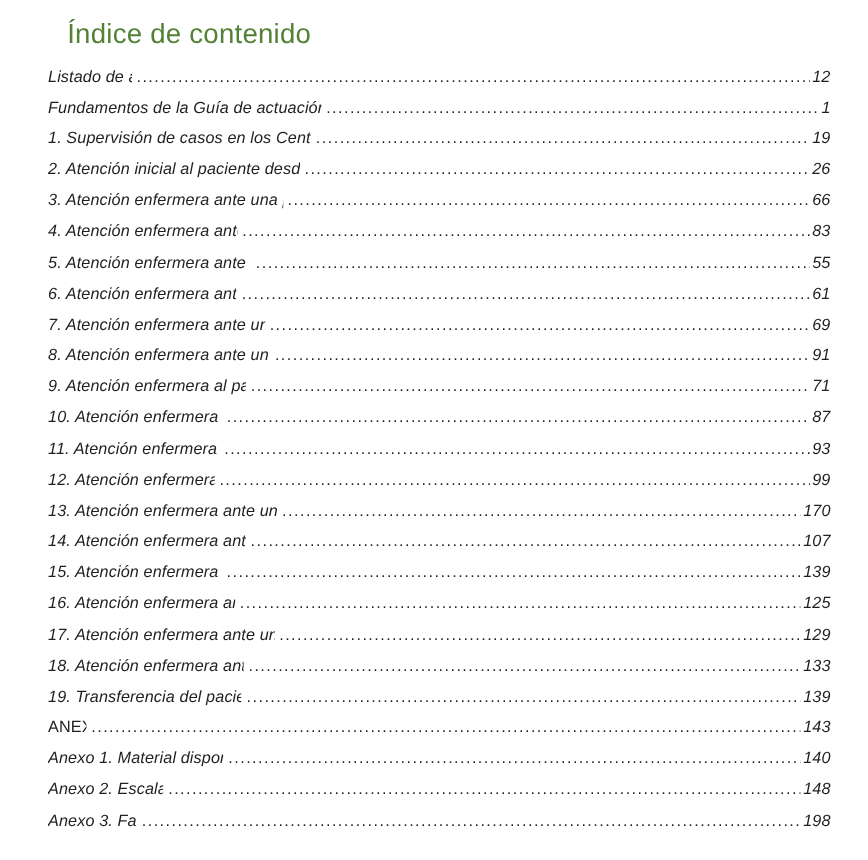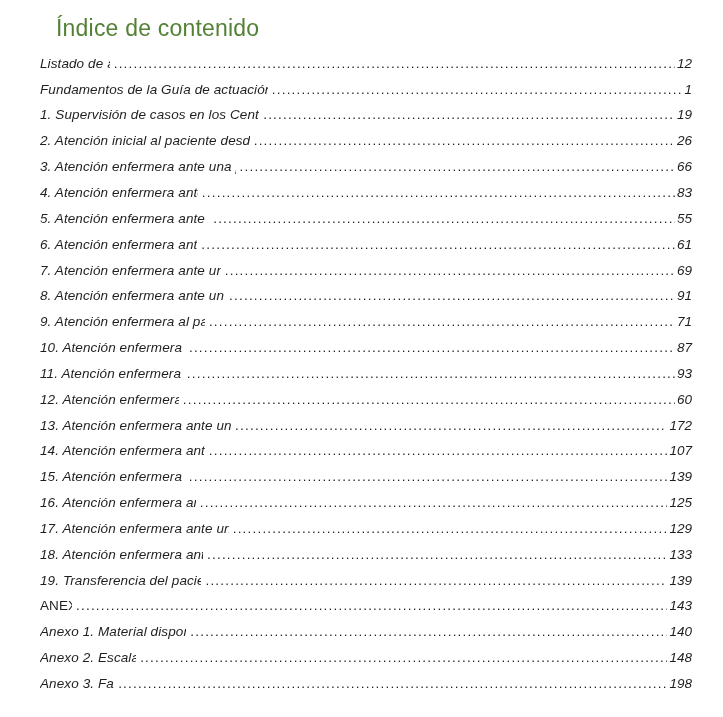--- a/index.html
+++ b/index.html
@@ -123,26 +123,26 @@
     <span class="toc-page">87</span>
   </div>
       <div class="toc-row">
     <span class="toc-label">11. Atención enfermera ante un paciente quemado</span>
     <span class="toc-dots"></span>
     <span class="toc-page">93</span>
   </div>
       <div class="toc-row">
     <span class="toc-label">12. Atención enfermera ante un paciente agitado</span>
     <span class="toc-dots"></span>
-    <span class="toc-page">60</span>
+    <span class="toc-page">99</span>
   </div>
       <div class="toc-row">
     <span class="toc-label">13. Atención enfermera ante un paciente que presenta una conducta suicida</span>
     <span class="toc-dots"></span>
-    <span class="toc-page">172</span>
+    <span class="toc-page">170</span>
   </div>
       <div class="toc-row">
     <span class="toc-label">14. Atención enfermera ante un paciente en situación terminal</span>
     <span class="toc-dots"></span>
     <span class="toc-page">107</span>
   </div>
       <div class="toc-row">
     <span class="toc-label">15. Atención enfermera ante un paciente con disnea</span>
     <span class="toc-dots"></span>
     <span class="toc-page">139</span>

